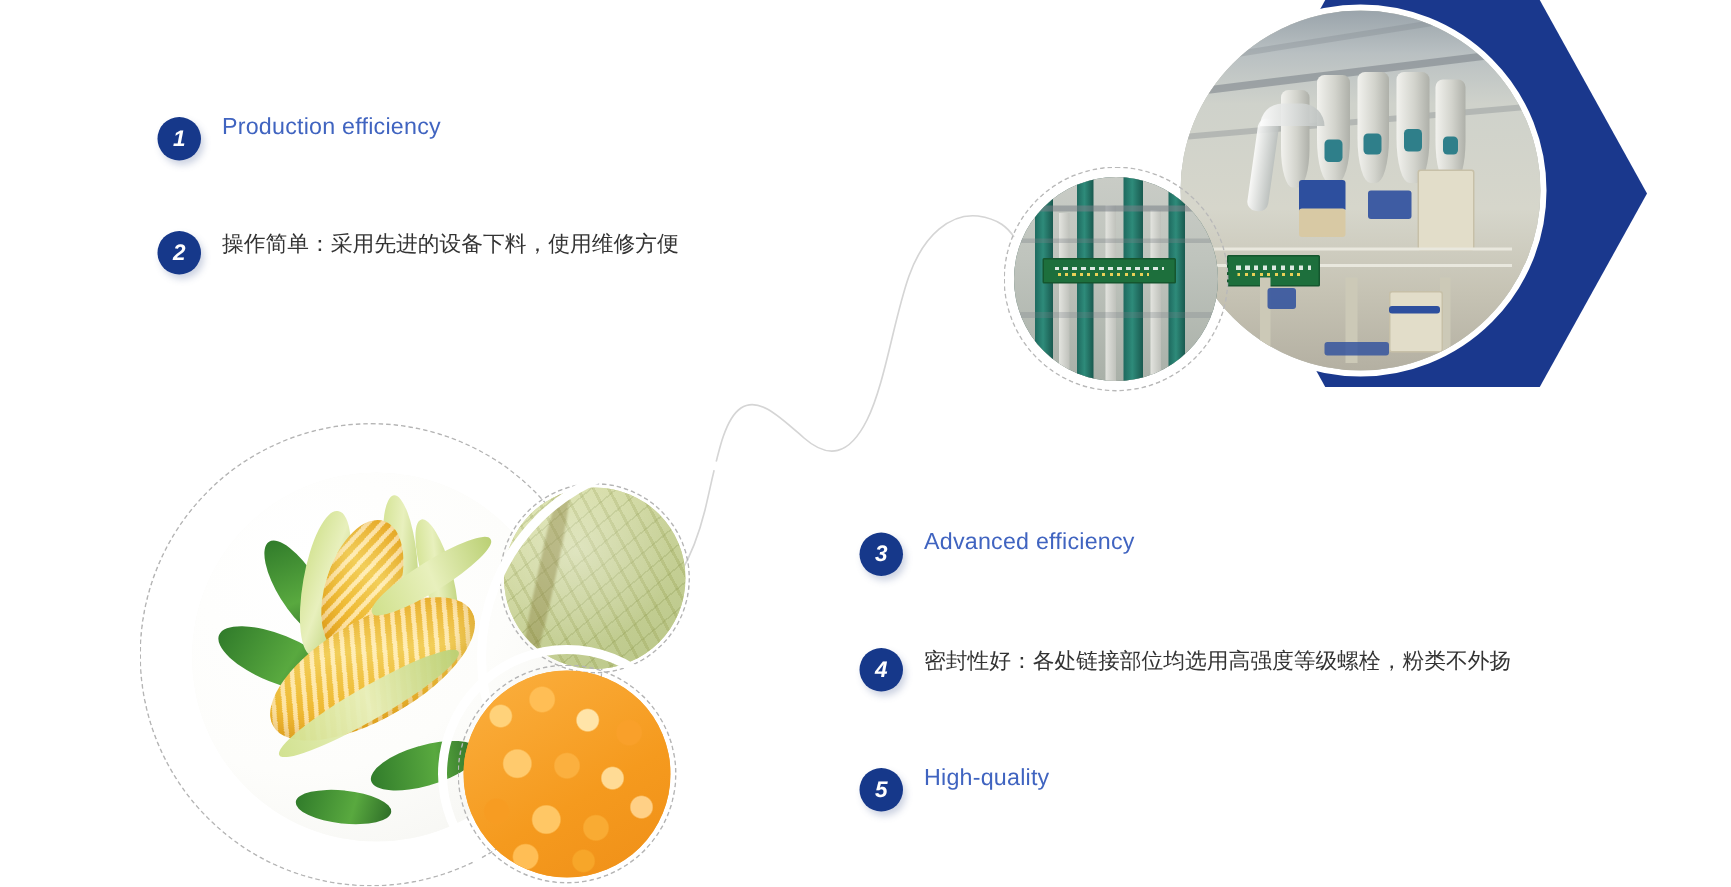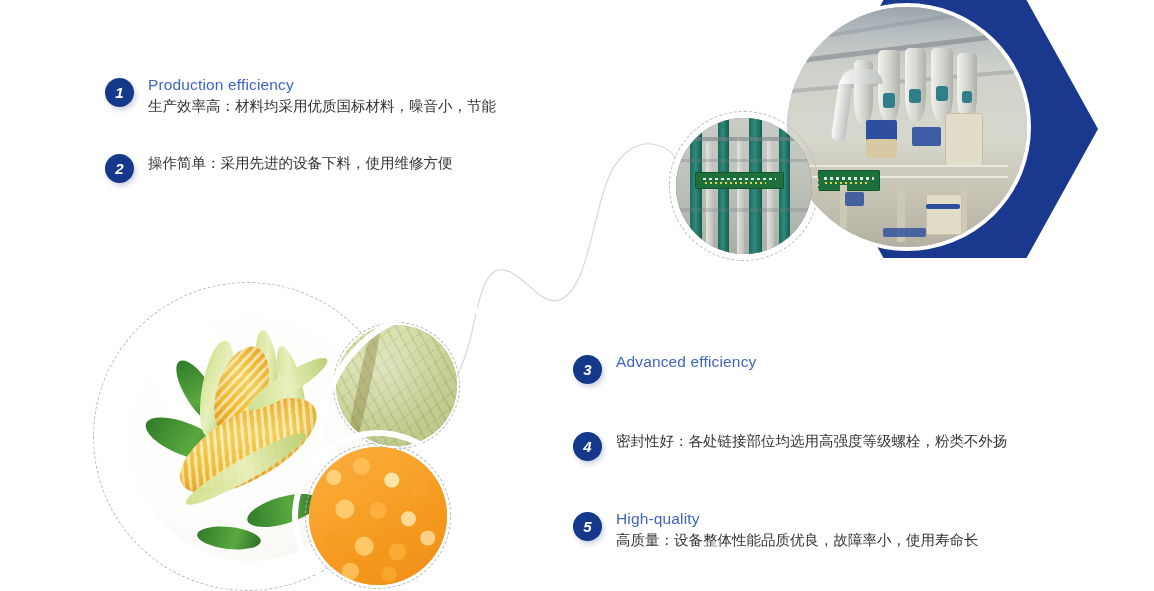--- a/index.html
+++ b/index.html
@@ -41,20 +41,21 @@
     display: flex;
     align-items: center;
     justify-content: center;
     line-height: 1;
     margin-top: 3px;
     box-shadow: 2px 3px 5px rgba(90,110,160,0.30);
   }
   .feature-text {
     display: flex;
     flex-direction: column;
+    gap: 14px;
   }
   .feature-title {
     color: #4064c0;
     font-size: 15.5px;
     line-height: 19px;
     letter-spacing: 0.15px;
     font-weight: 400;
   }
   .feature-desc {
     color: #333333;
@@ -467,21 +468,20 @@
   <div id="kernel-ring"></div>
   <div id="kernel-photo">
     <div class="kernel-bg"></div>
   </div>
   <div id="kernel-cut"></div>
 
   <div class="feature-item" id="item-1">
     <div class="badge">1</div>
     <div class="feature-text">
       <div class="feature-title">Production efficiency</div>
-      <div class="feature-desc">生产效率高：材料均采用优质国标材料，噪音小，节能</div>
     </div>
   </div>
 
   <div class="feature-item" id="item-2">
     <div class="badge">2</div>
     <div class="feature-text">
       <div class="feature-desc">操作简单：采用先进的设备下料，使用维修方便</div>
     </div>
   </div>
 
@@ -496,17 +496,16 @@
     <div class="badge">4</div>
     <div class="feature-text">
       <div class="feature-desc">密封性好：各处链接部位均选用高强度等级螺栓，粉类不外扬</div>
     </div>
   </div>
 
   <div class="feature-item" id="item-5">
     <div class="badge">5</div>
     <div class="feature-text">
       <div class="feature-title">High-quality</div>
-      <div class="feature-desc">高质量：设备整体性能品质优良，故障率小，使用寿命长</div>
     </div>
   </div>
 
 </div>
 
 </body></html>

